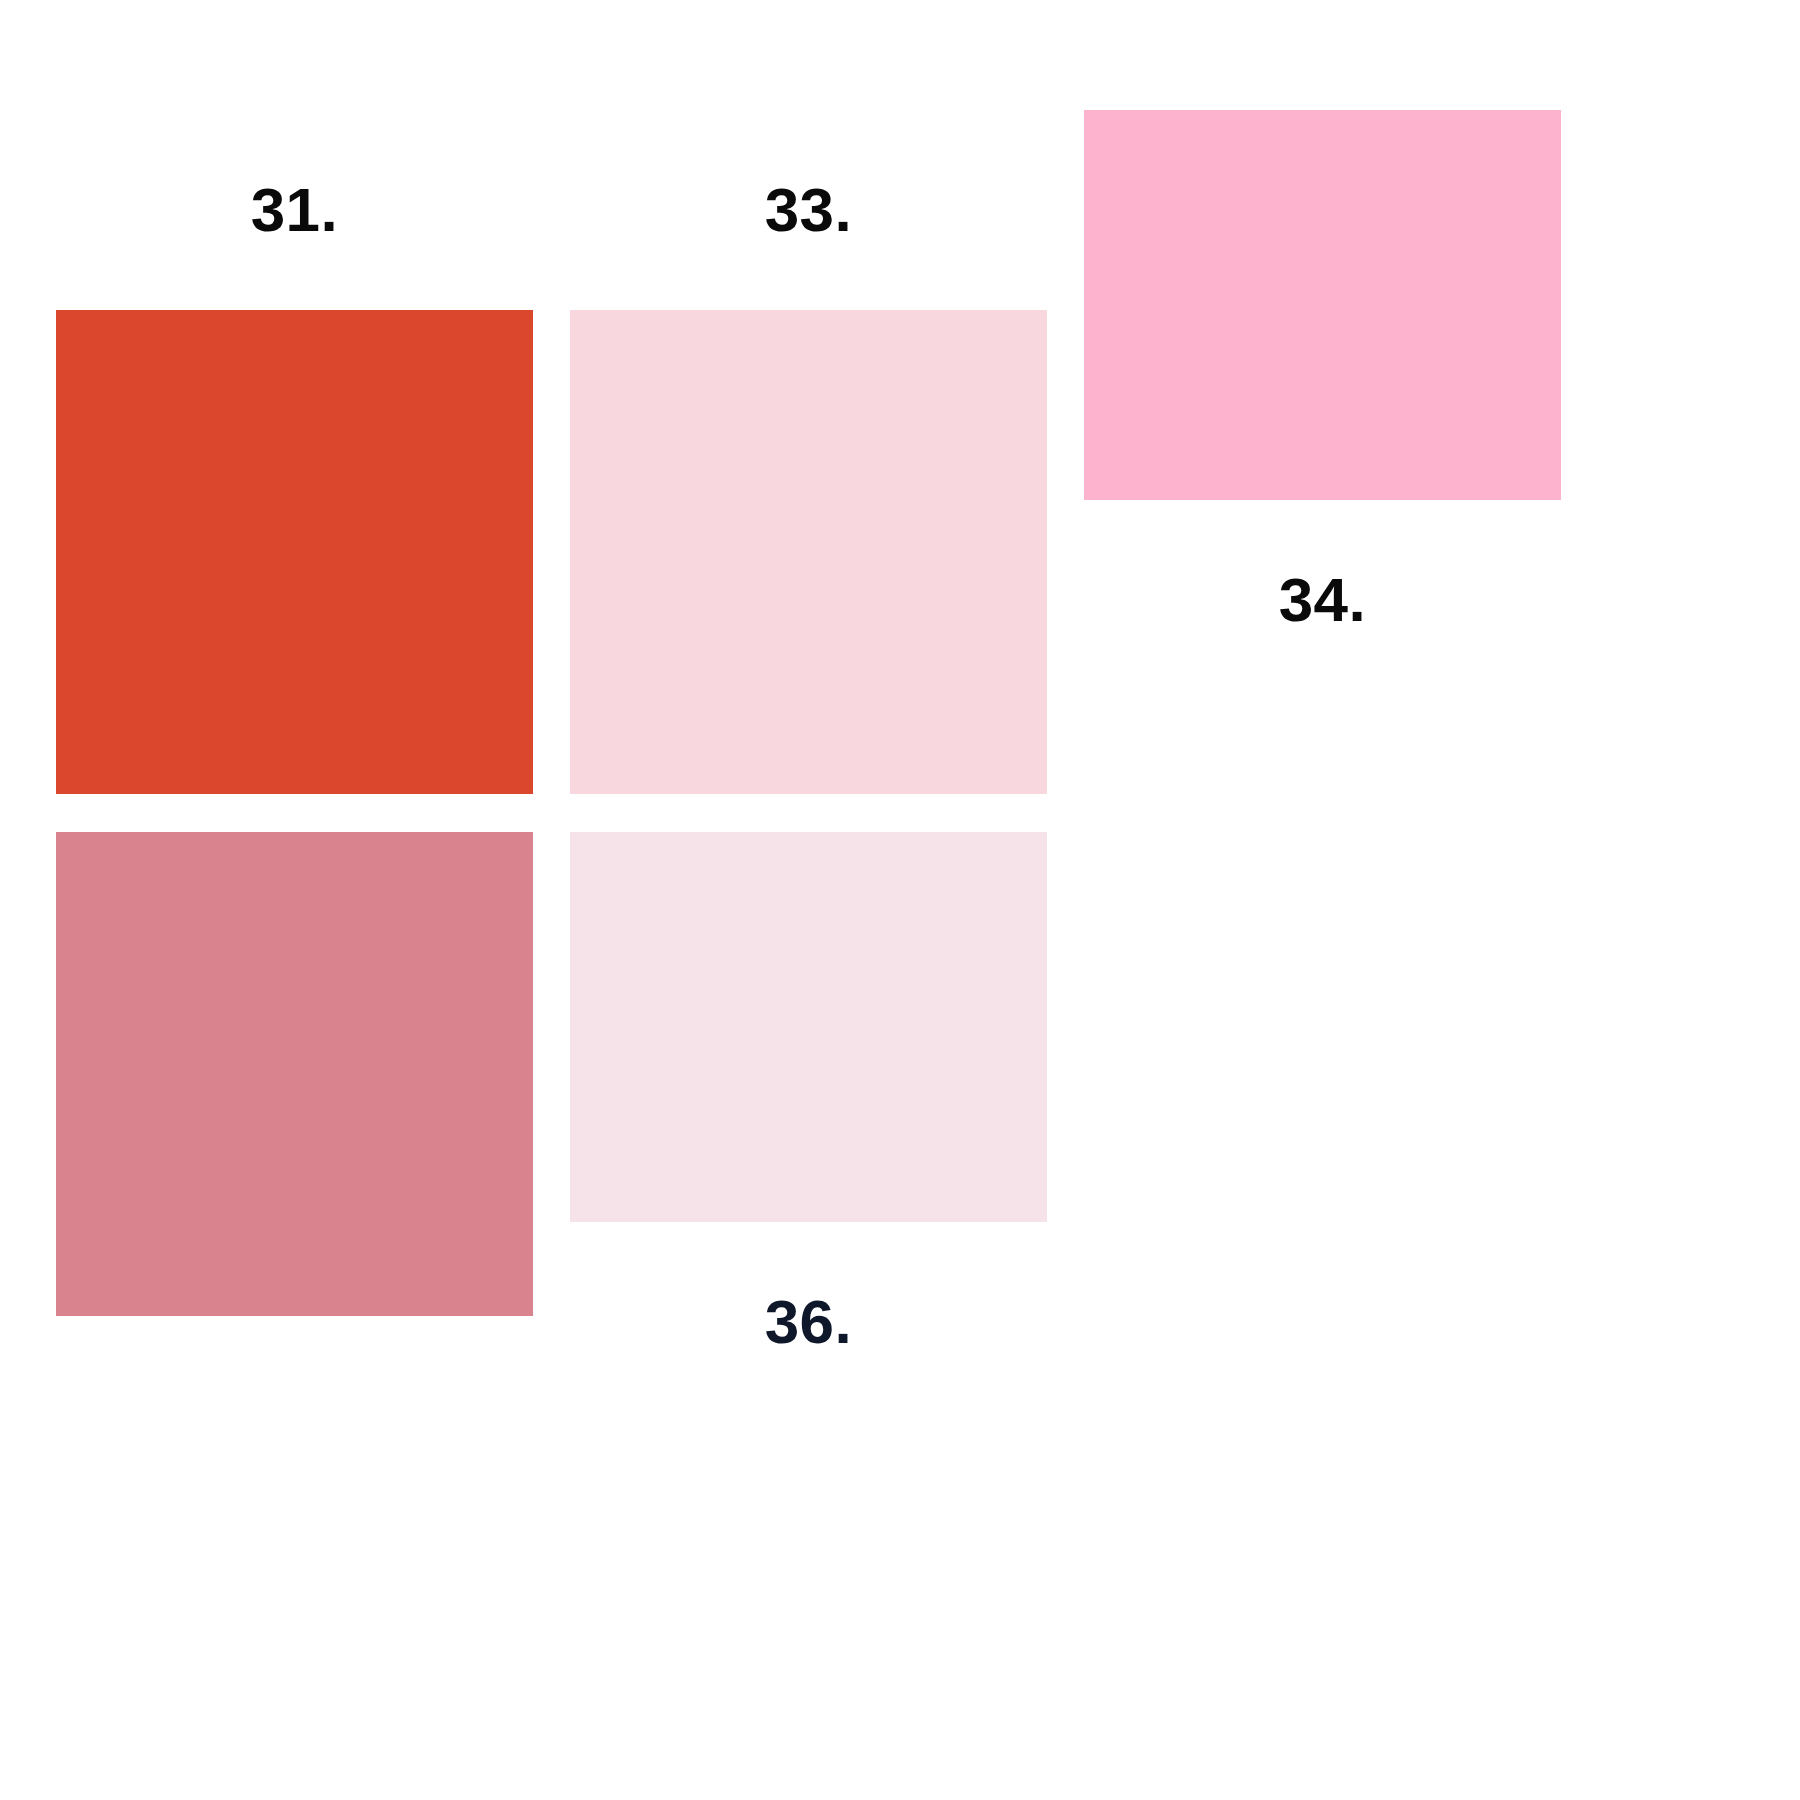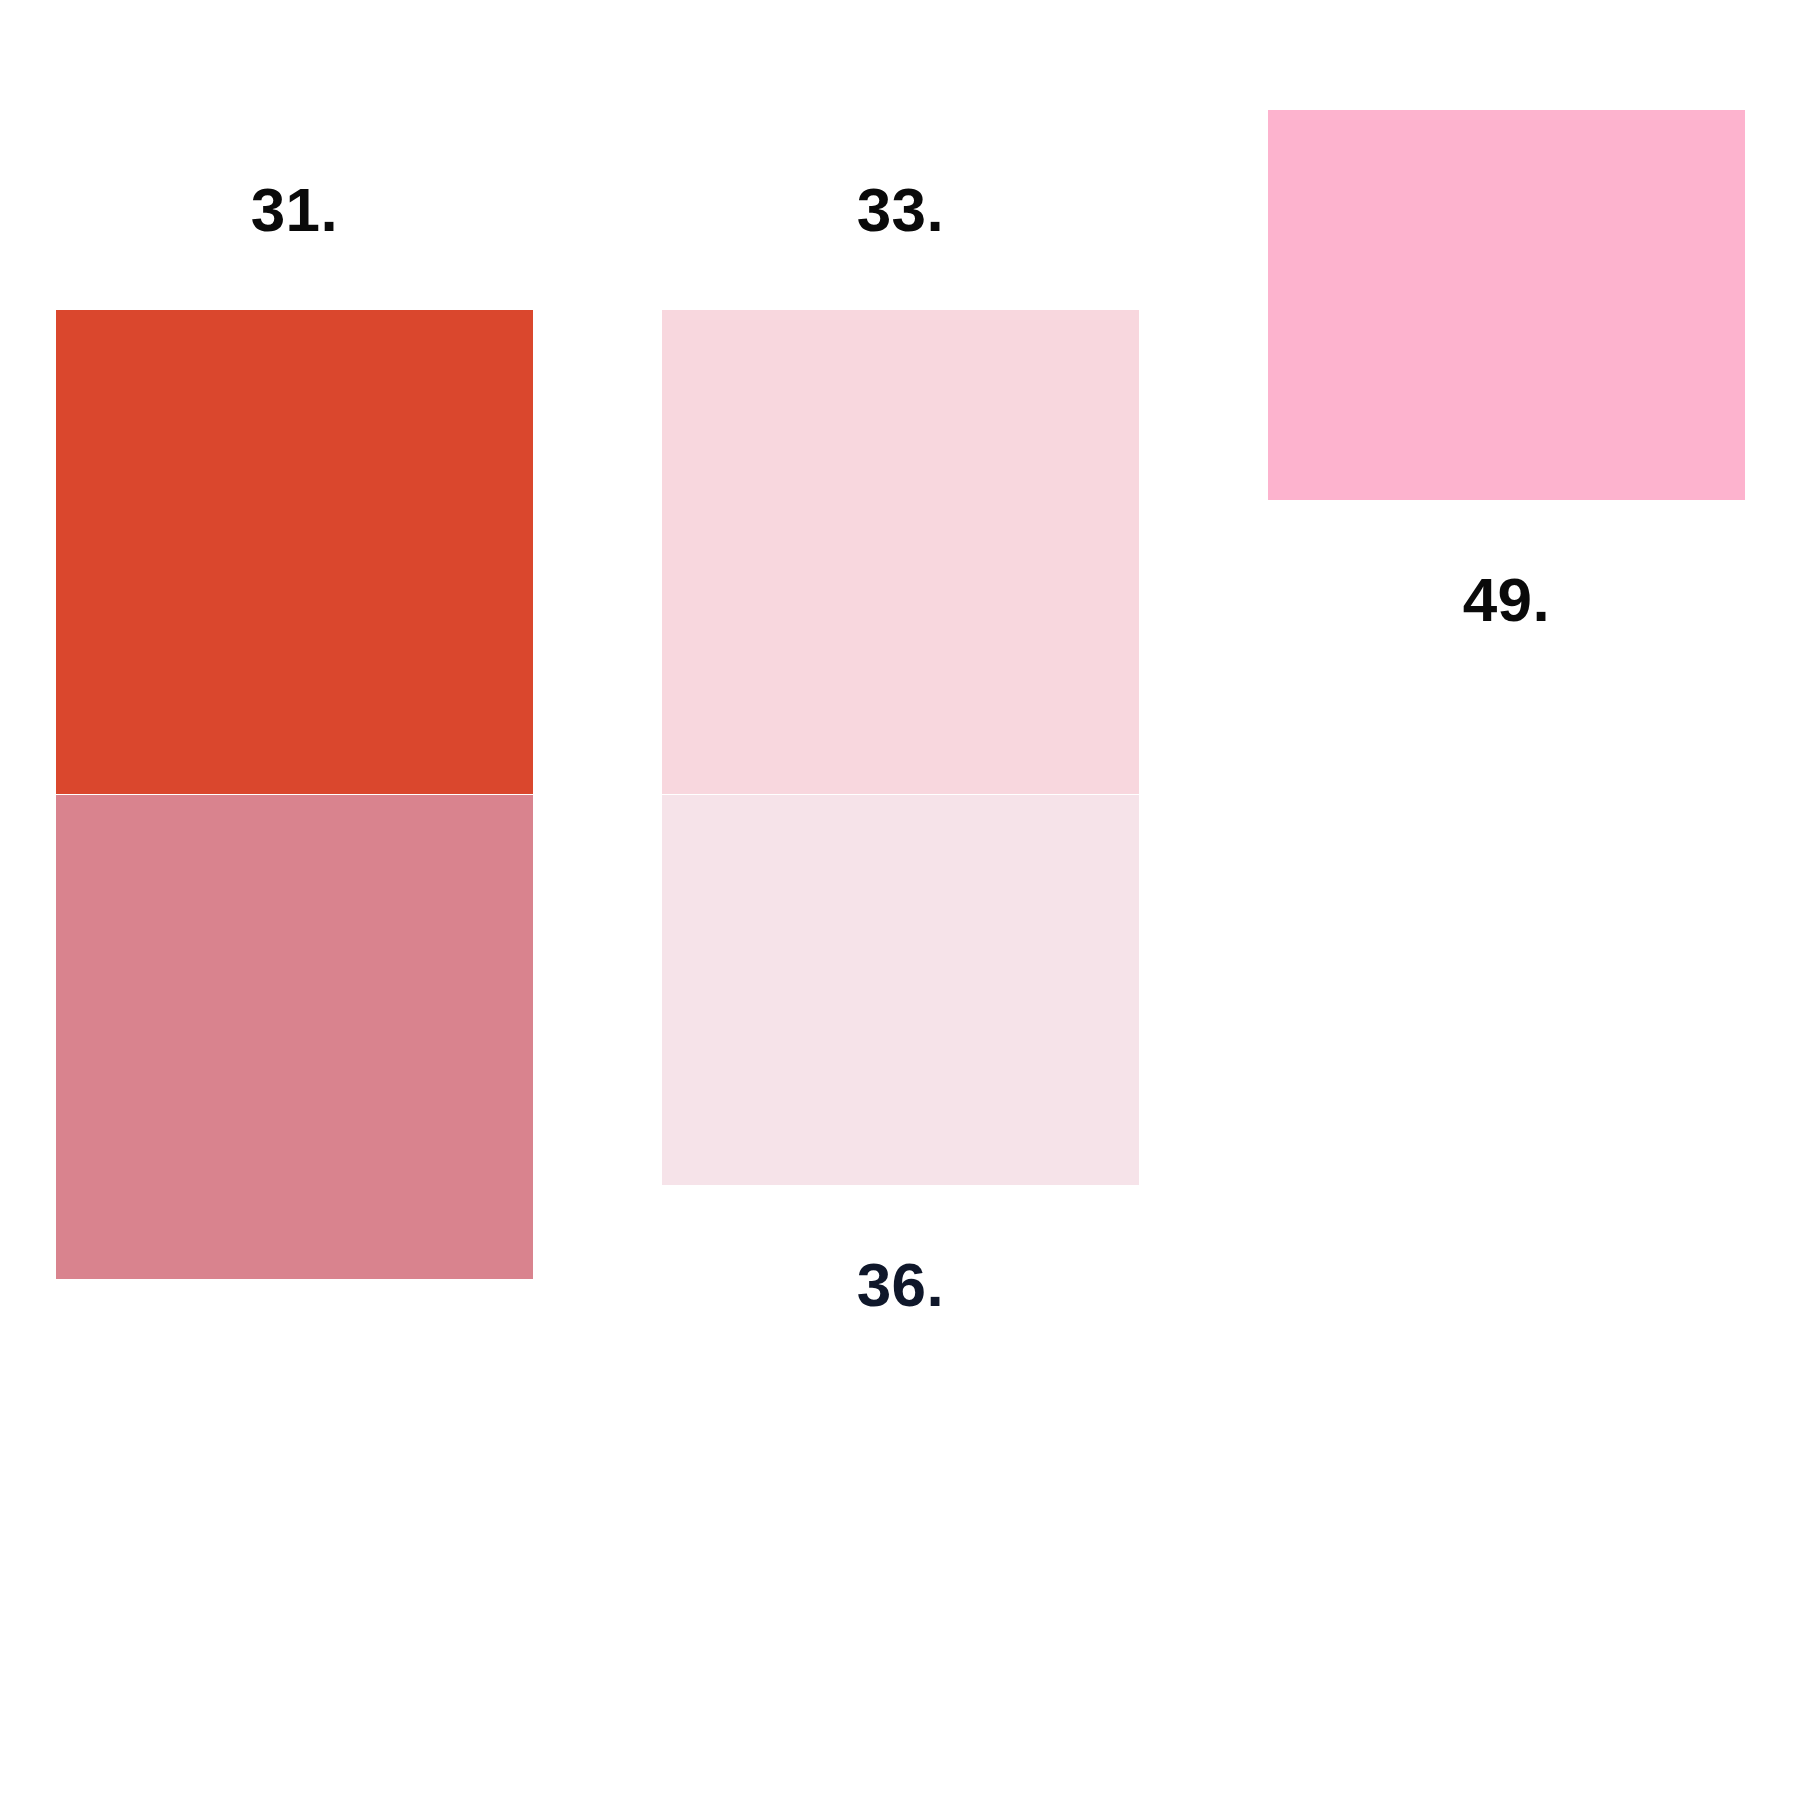--- a/index.html
+++ b/index.html
@@ -24,20 +24,21 @@
   .swatch-grid {
     position: absolute;
     left: 56px;
     top: 110px;
     width: 1688px;
     display: grid;
     grid-template-columns: 477px 477px 477px;
     grid-template-rows: auto auto;
     column-gap: 129px;
     row-gap: 0px;
+    gap: 37px;
   }
 
   .swatch-cell {
     display: flex;
     flex-direction: column;
     width: 477px;
   }
 
   
   .swatch-cell.label-above {
@@ -94,21 +95,21 @@
     </div>
 
 
     <div class="swatch-cell label-above">
       <div class="swatch-label" style="color: rgb(10, 10, 10); text-align: center;">33.</div>
       <div class="swatch-chip" style="background-color: rgb(248, 215, 222);"></div>
     </div>
 
     <div class="swatch-cell label-below">
       <div class="swatch-chip" style="background-color: rgb(253, 179, 206);"></div>
-      <div class="swatch-label" style="color: rgb(10, 10, 10);">49.</div>
+      <div class="swatch-label" style="color: rgb(10, 10, 10);">34.</div>
     </div>
 
     <div class="swatch-cell label-below">
       <div class="swatch-chip" style="background-color: rgb(217, 131, 142);"></div>
     </div>
 
     <div class="swatch-cell label-below">
       <div class="swatch-chip" style="background-color: rgb(246, 227, 233);"></div>
       <div class="swatch-label" style="color: #0f172a;">36.</div>
     </div>

